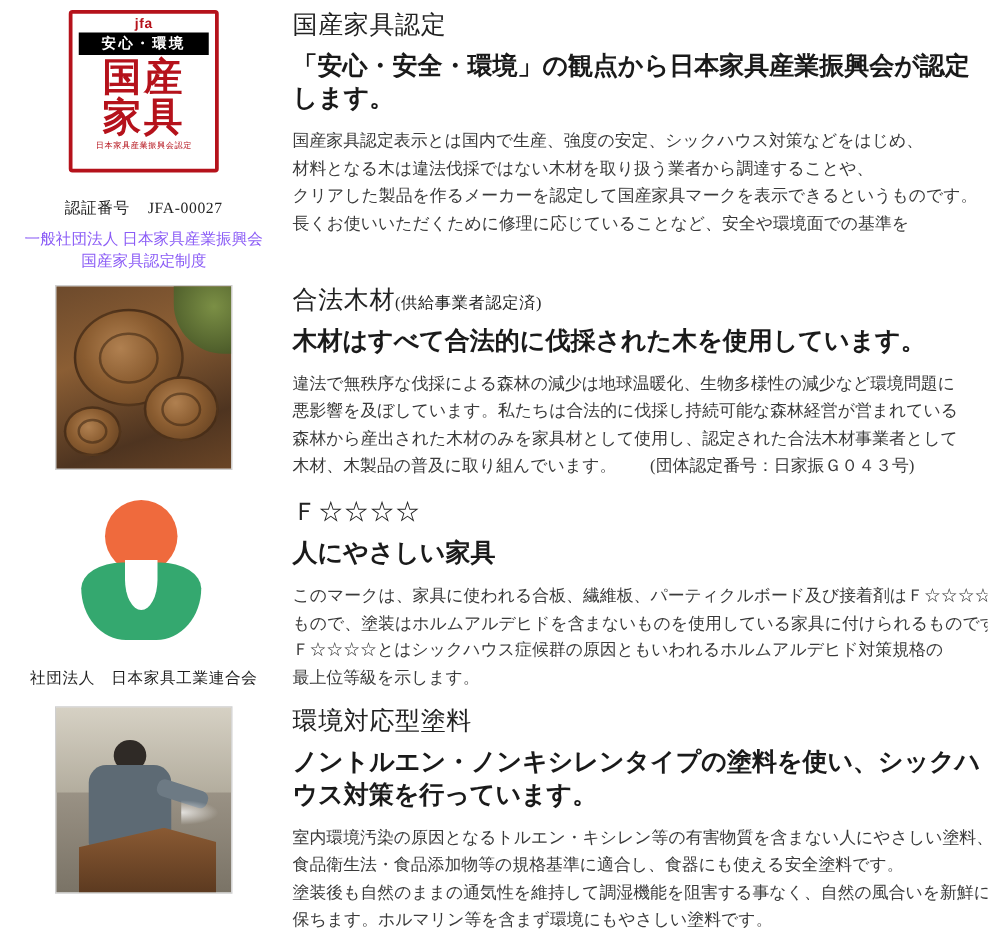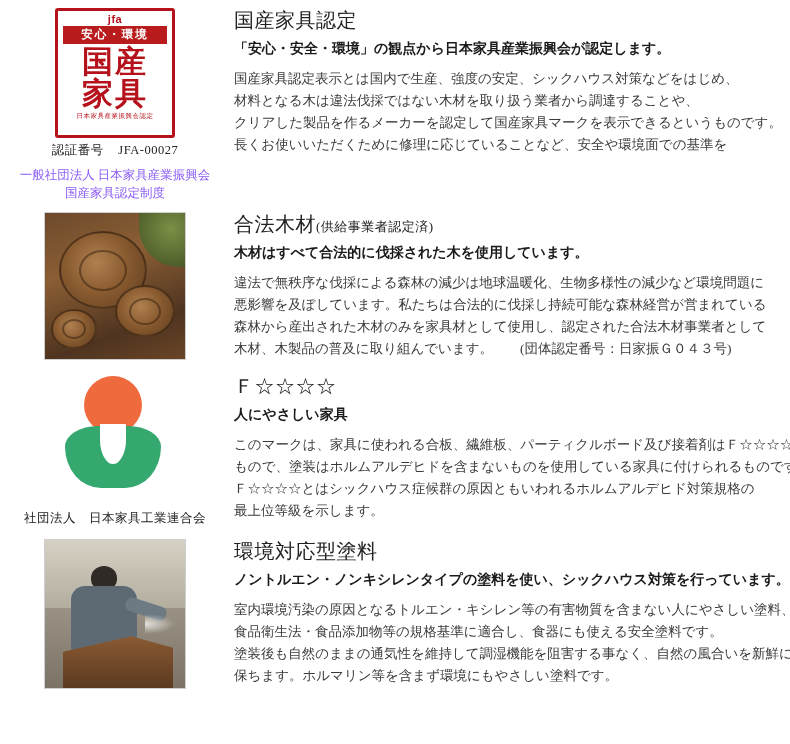--- a/index.html
+++ b/index.html
@@ -45,21 +45,21 @@
     letter-spacing: 0.5px;
     color: #222;
     margin: 0 0 8px 0;
     line-height: 1.2;
   }
   .sec-title .sub {
     font-size: 13px;
   }
 
   .sec-lead {
-    font-size: 14px;
+    font-size: 20px;
     font-weight: bold;
     margin: 0 0 10px 0;
     line-height: 1.3;
     color: #1a1a1a;
   }
 
   .sec-body {
     font-size: 13.5px;
     line-height: 1.62;
     color: #3a3a3a;
@@ -86,21 +86,21 @@
     font-family: "Liberation Sans", sans-serif;
     font-size: 11px;
     font-weight: bold;
     color: #b5121b;
     letter-spacing: 0.5px;
     line-height: 1;
     margin-bottom: 1px;
   }
   .seal-band {
     width: 104px;
-    background: #b91c1c;
+    background: #000000;
     color: #ffffff;
     font-size: 11.5px;
     font-weight: bold;
     text-align: center;
     letter-spacing: 2px;
     padding: 1px 0 2px 0;
     font-family: "Liberation Sans", sans-serif;
   }
   .seal-main {
     color: #b5121b;
@@ -115,21 +115,21 @@
   .seal-foot {
     color: #b5121b;
     font-size: 6.5px;
     letter-spacing: 0.5px;
     margin-top: 3px;
     font-family: "Liberation Sans", sans-serif;
   }
   .seal-cert {
     font-size: 12.5px;
     color: #222;
-    margin-top: 4px;
+    margin-top: 20px;
     letter-spacing: 0.5px;
     text-align: right;
   }
   .seal-org {
     font-size: 12.5px;
     color: #8b5cf6;
     margin-top: 7px;
     text-align: center;
     line-height: 1.45;
   }

